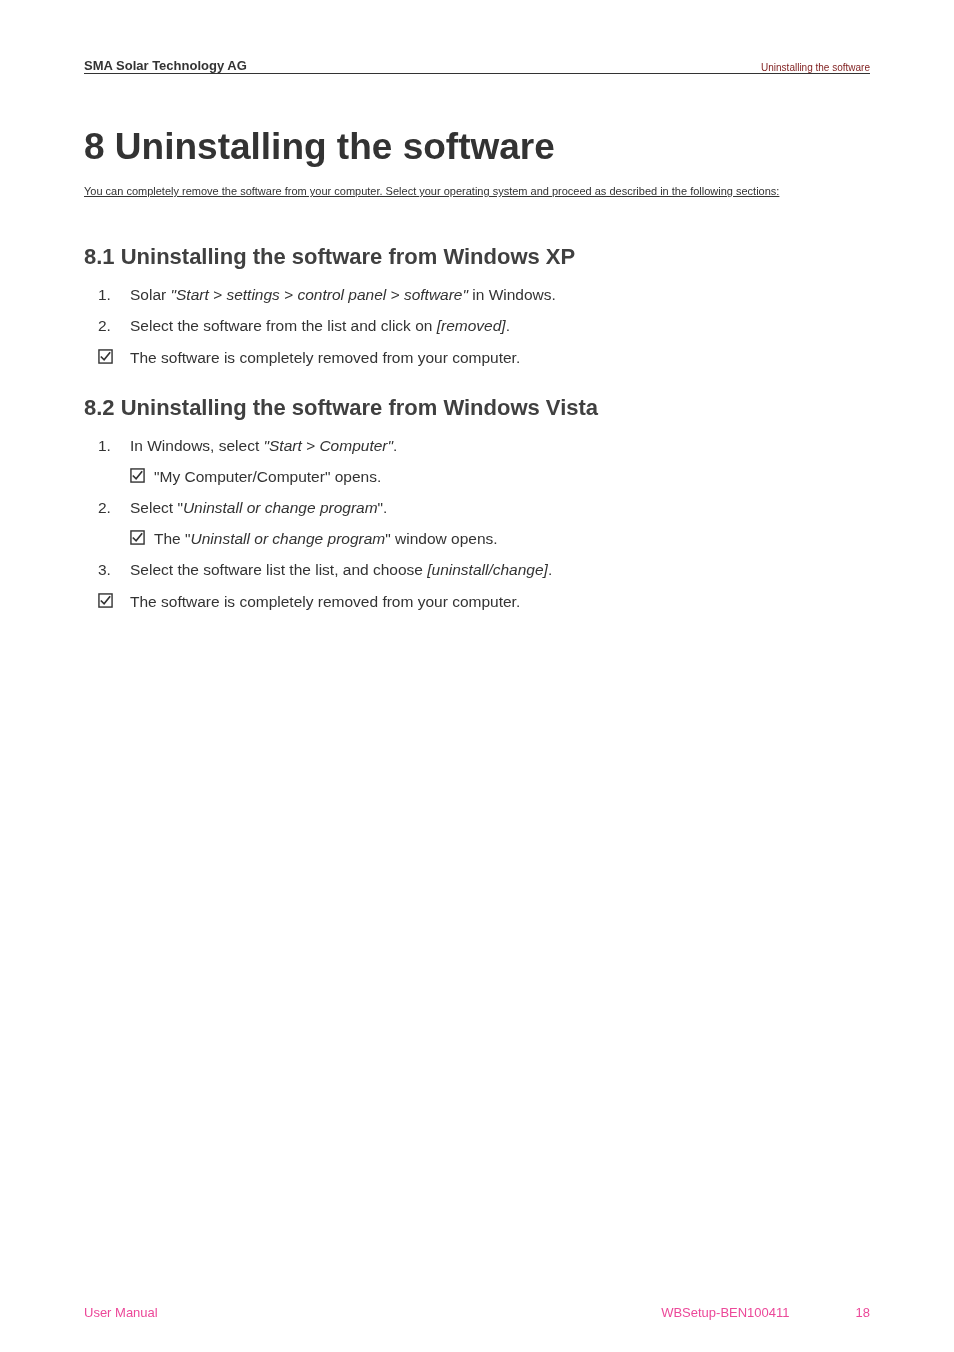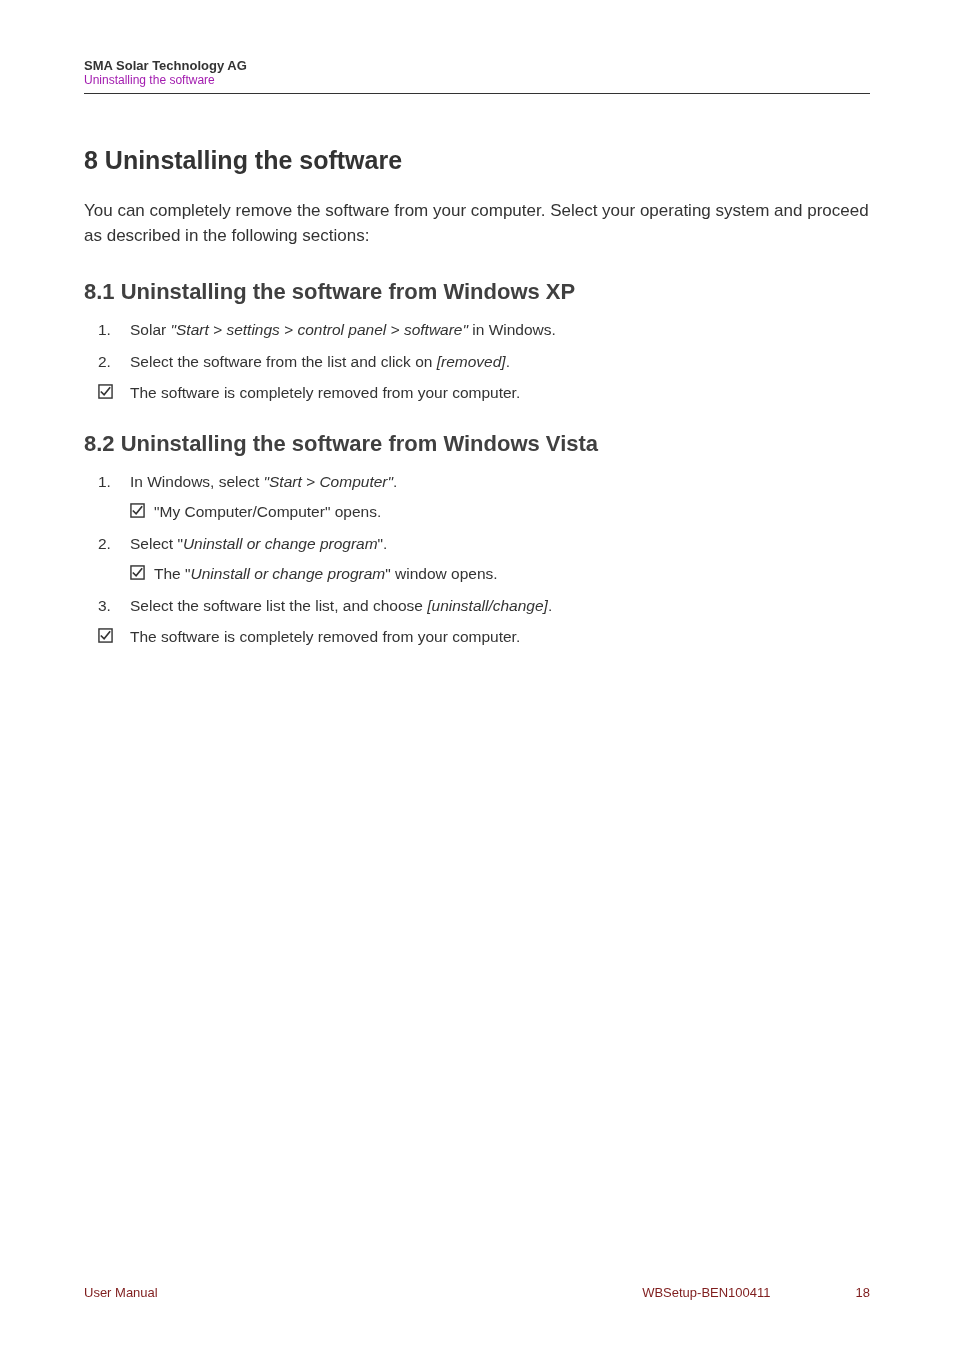--- a/index.html
+++ b/index.html
@@ -12,46 +12,46 @@
       height: 1352px;
       background: #ffffff;
       font-family: Arial, Helvetica, sans-serif;
       color: #333333;
       position: relative;
       padding: 58px 84px 0 84px;
     }
     .header-row {
       display: flex;
       justify-content: space-between;
-      align-items: flex-start;
-      padding-bottom: 6px;
+      align-items: flex-end;
+      padding-bottom: 0;
       border-bottom: 1px solid #333333;
       margin-bottom: 52px;
-      flex-direction: column;
     }
     .header-left {
       font-size: 13px;
       font-weight: bold;
       color: #333333;
     }
     .header-right {
-      font-size: 12px;
-      color: #a21caf;
+      font-size: 10px;
+      color: #7f1d1d;
     }
     .h1 {
-      font-size: 25px;
+      font-size: 37px;
       font-weight: bold;
       color: #333333;
-      margin-bottom: 24px;
+      margin-bottom: 16px;
     }
     .intro {
-      font-size: 17px;
+      font-size: 11px;
       line-height: 1.45;
       color: #333333;
-      margin-bottom: 31px;
+      margin-bottom: 44px;
+      text-decoration: underline;
     }
     .h2 {
       font-size: 22px;
       font-weight: bold;
       color: #404040;
       margin-bottom: 14px;
     }
     .list {
       margin-bottom: 26px;
     }
@@ -87,32 +87,32 @@
       font-style: italic;
     }
     .checkbox-svg {
       width: 15px;
       height: 15px;
       display: inline-block;
       vertical-align: -1px;
     }
     .footer {
       position: absolute;
-      bottom: 52px;
+      bottom: 32px;
       left: 84px;
       right: 84px;
       display: flex;
       justify-content: space-between;
       align-items: flex-end;
       font-size: 13px;
-      color: #7f1d1d;
+      color: #ec4899;
     }
     .footer-right {
       display: flex;
-      gap: 85px;
+      gap: 66px;
       align-items: baseline;
     }
     .gap-top { margin-top: 8px;}
   </style>
 </head>
 <body>
 
 <div class="header-row">
   <span class="header-left">SMA Solar Technology AG</span>
   <span class="header-right">Uninstalling the software</span>

